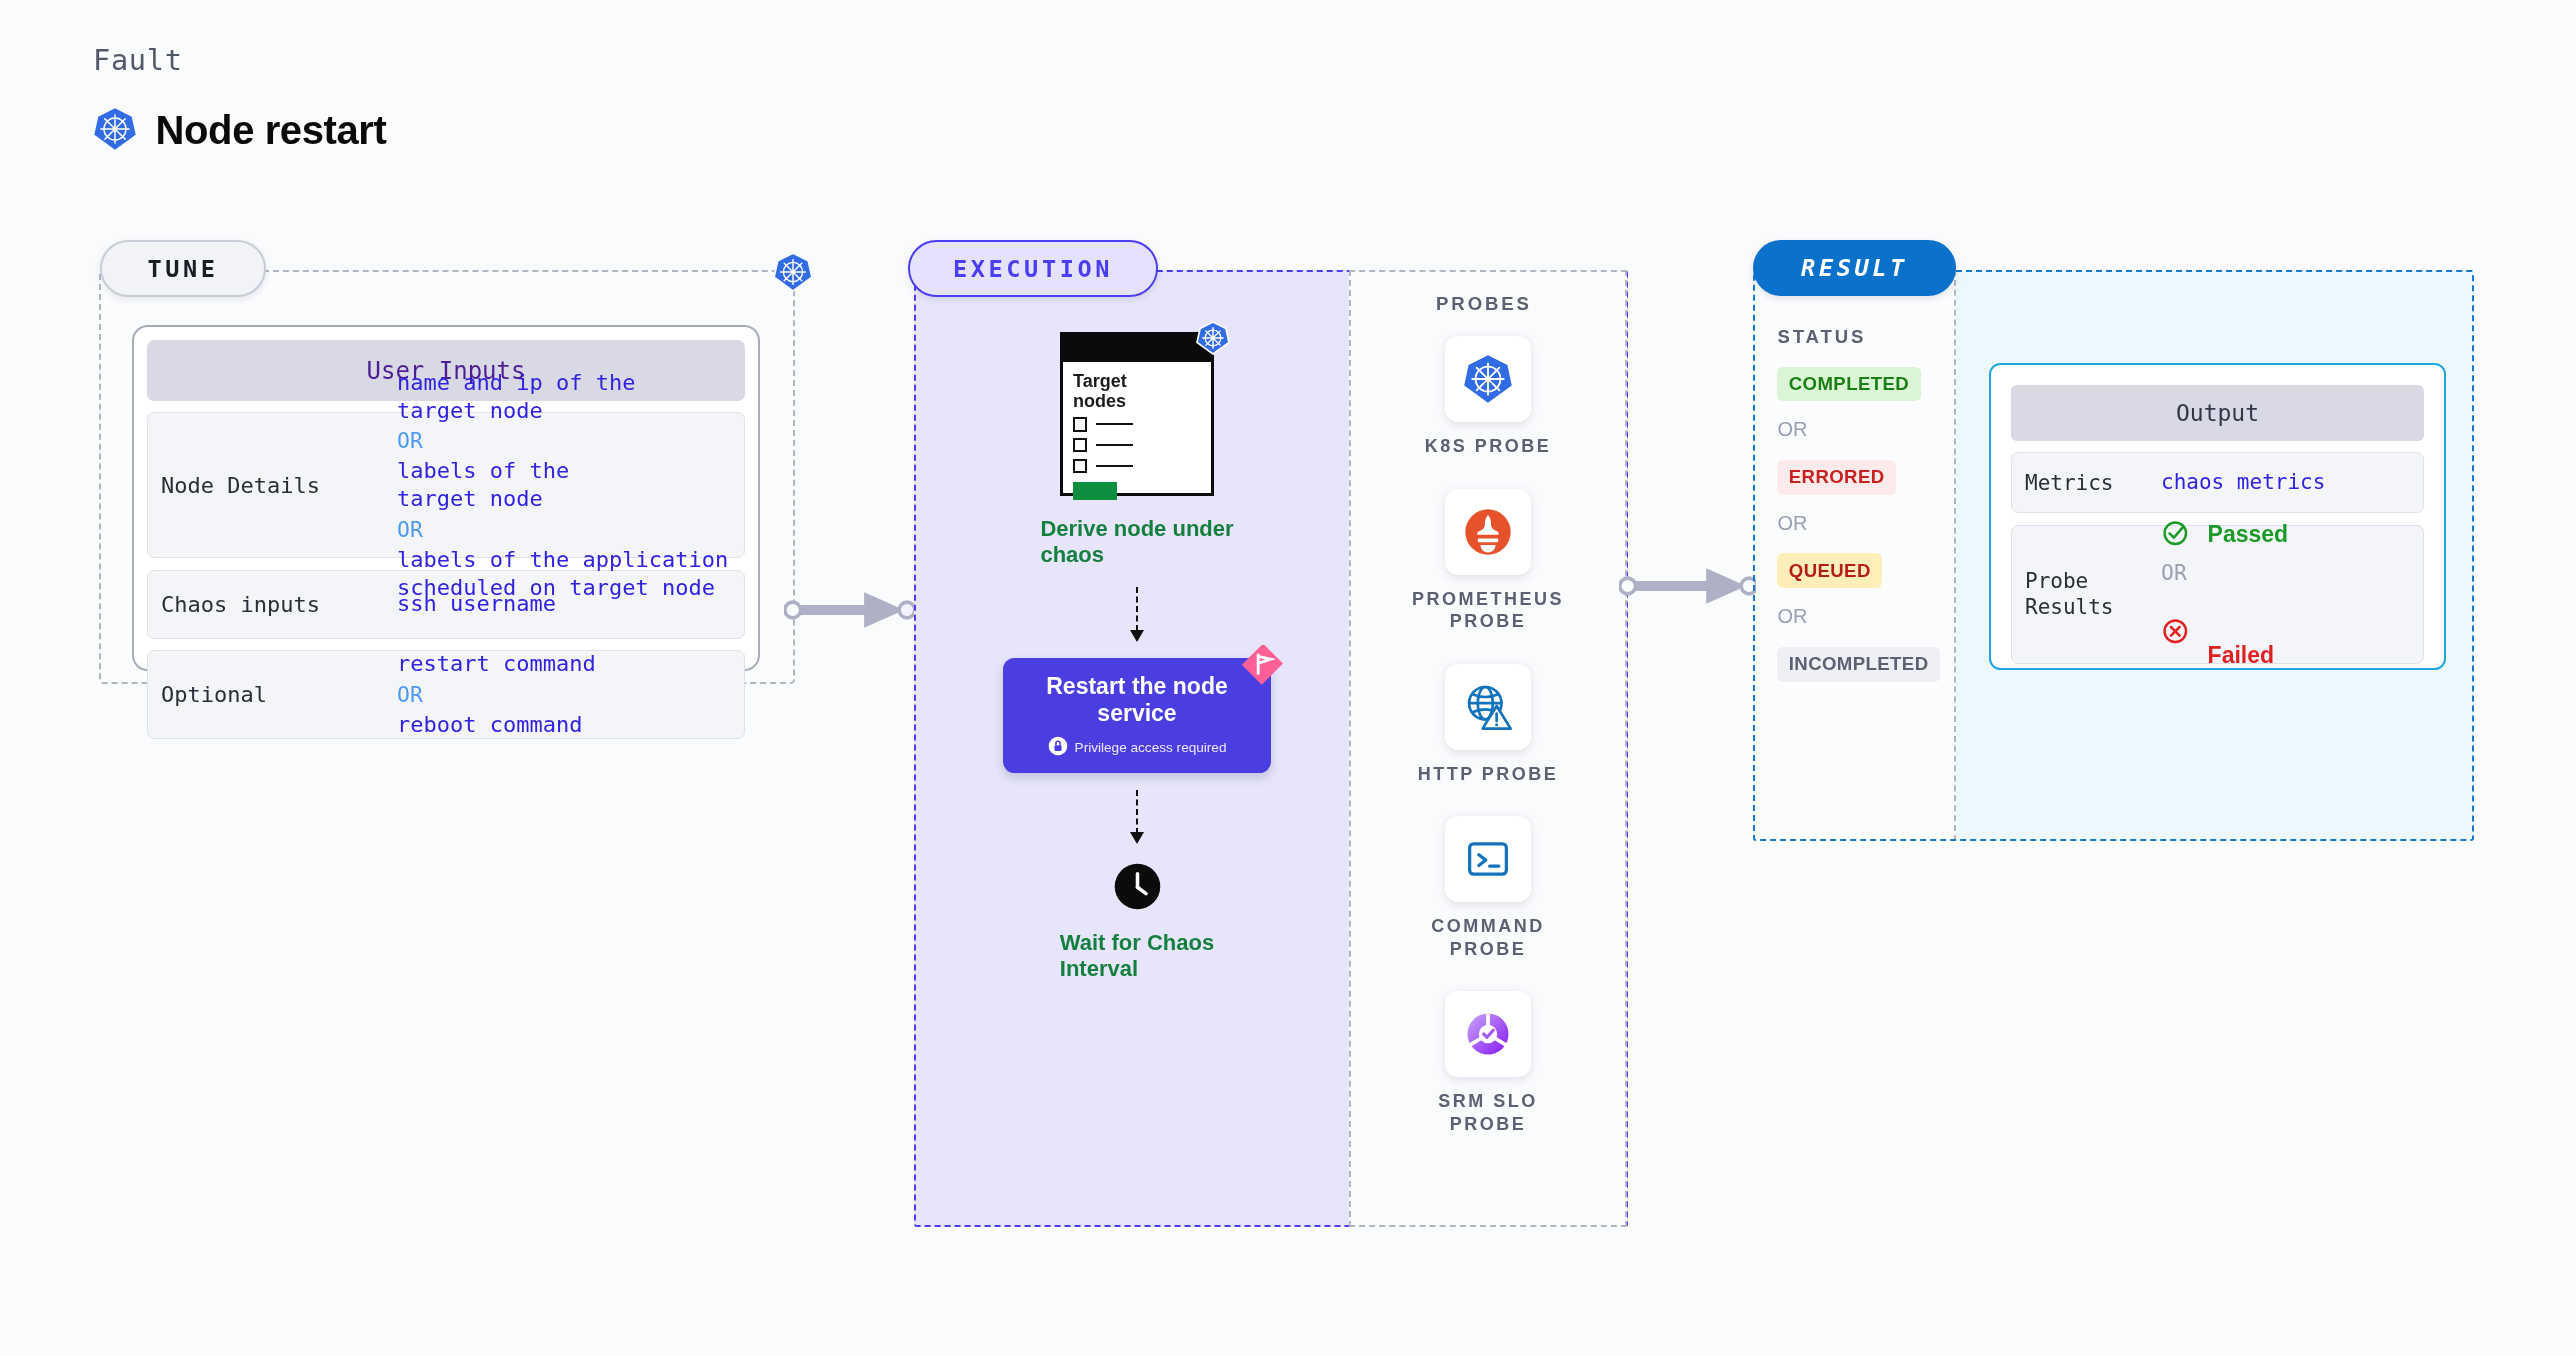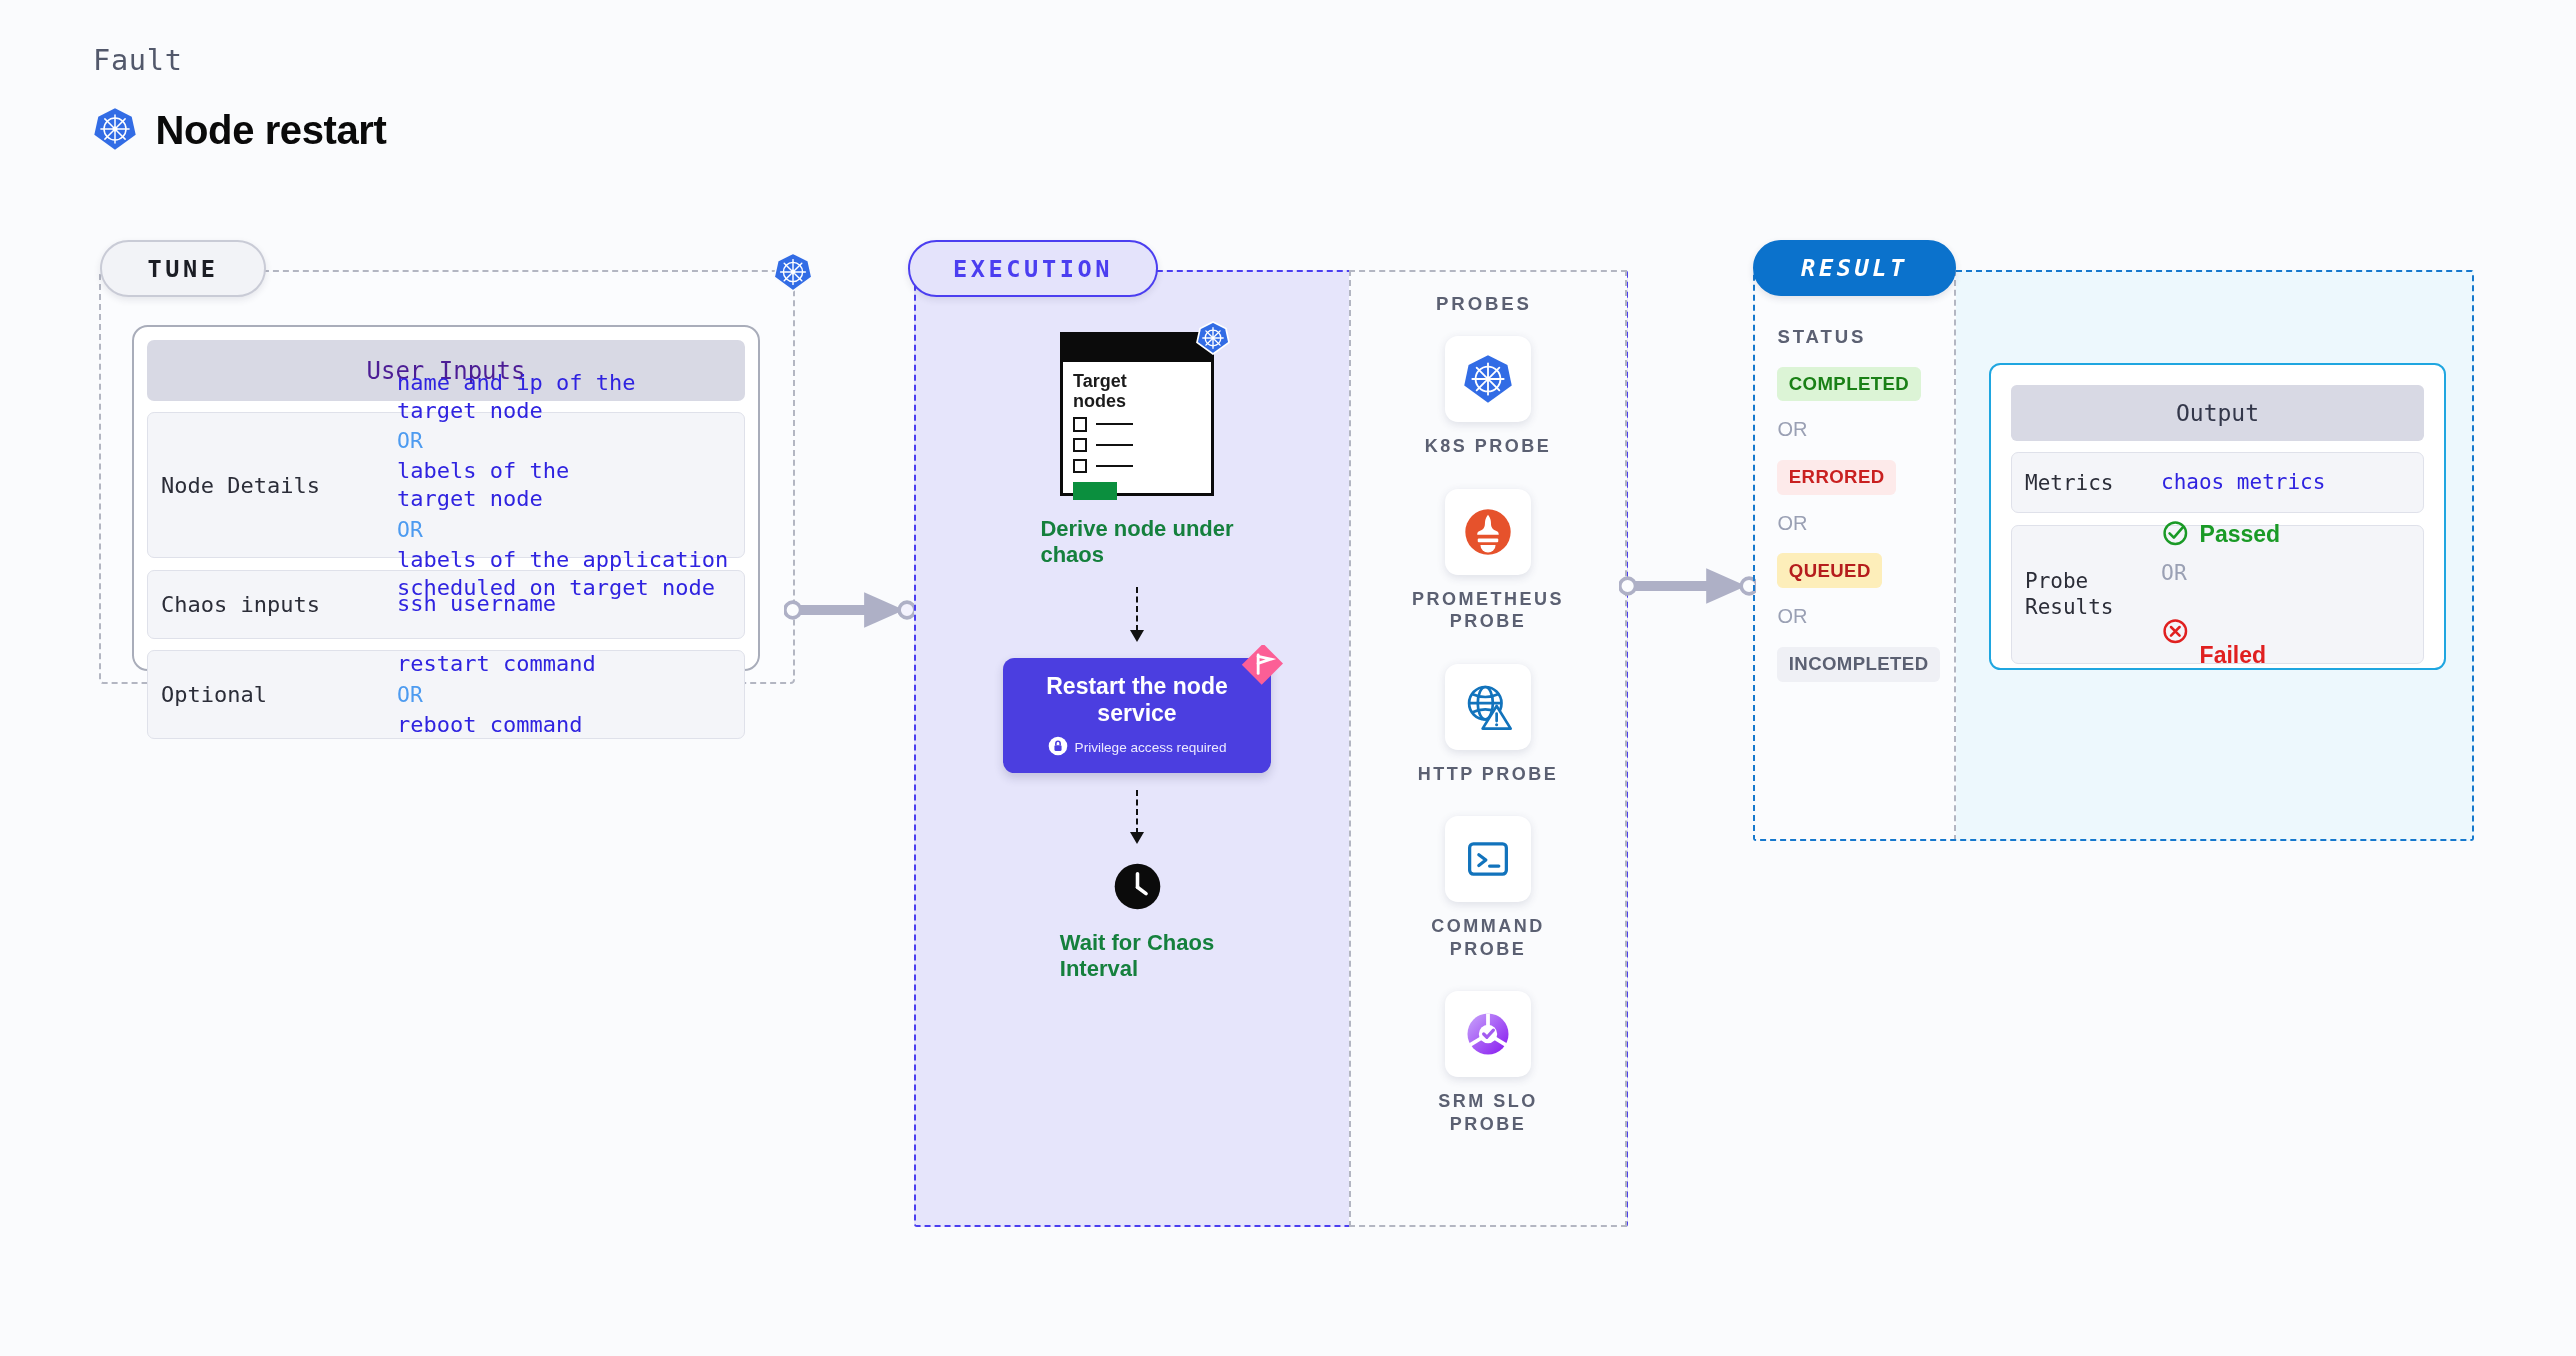--- a/index.html
+++ b/index.html
@@ -235,21 +235,21 @@
   #output-header {
     height: 56px; background: #d8d9e4; border-radius: 5.7px;
     display: flex; align-items: center; justify-content: center;
     font-family: "DejaVu Sans Mono", monospace;
     font-size: 23px; color: #33374a;
   }
   #row-metrics { height: 61px; }
   #row-probe-results { height: 139px; }
   #output-card .io-key { width: 136px; flex: 0 0 136px; font-size: 21px; }
   #output-card .io-val { font-size: 21px; }
-  .result-line { display: flex; align-items: center; gap: 10px; }
+  .result-line { display: flex; align-items: center; gap: 18px; }
   .result-text { font-size: 23px; font-weight: bold; }
 
   
   .connector { position: absolute; }
   #connector-1 { left: 784px; top: 585px; }
   #connector-2 { left: 1619px; top: 561px; }
 </style>
 </head>
 <body>
 

